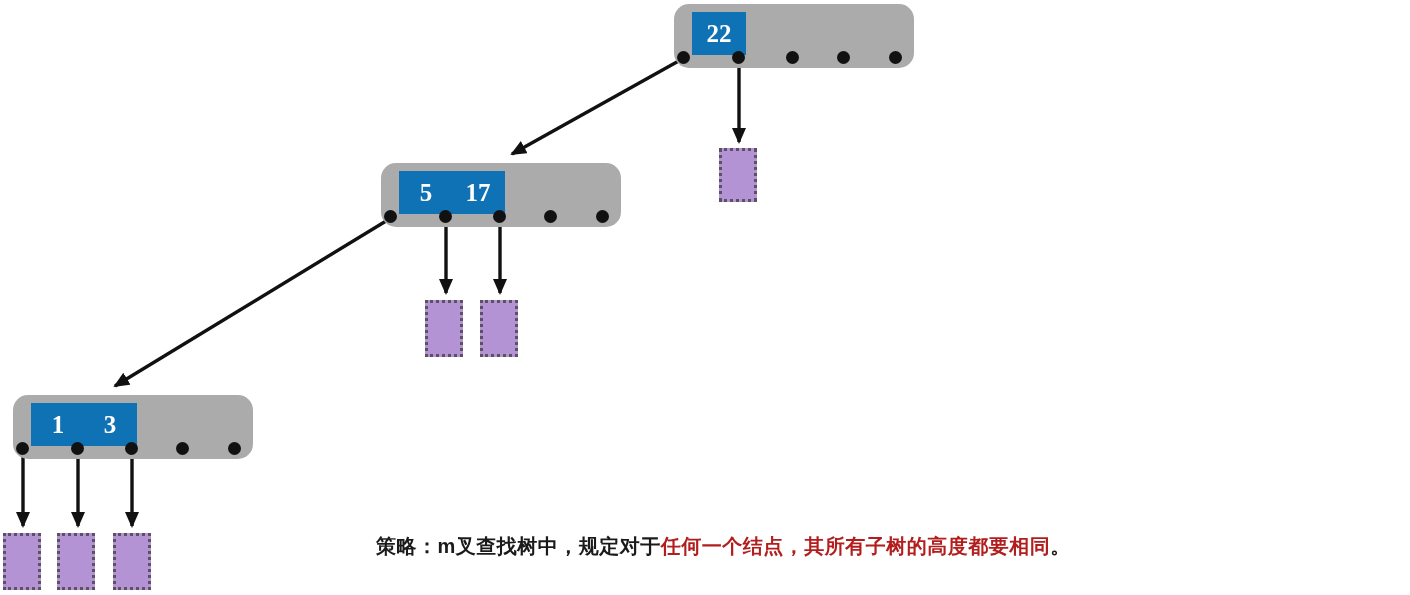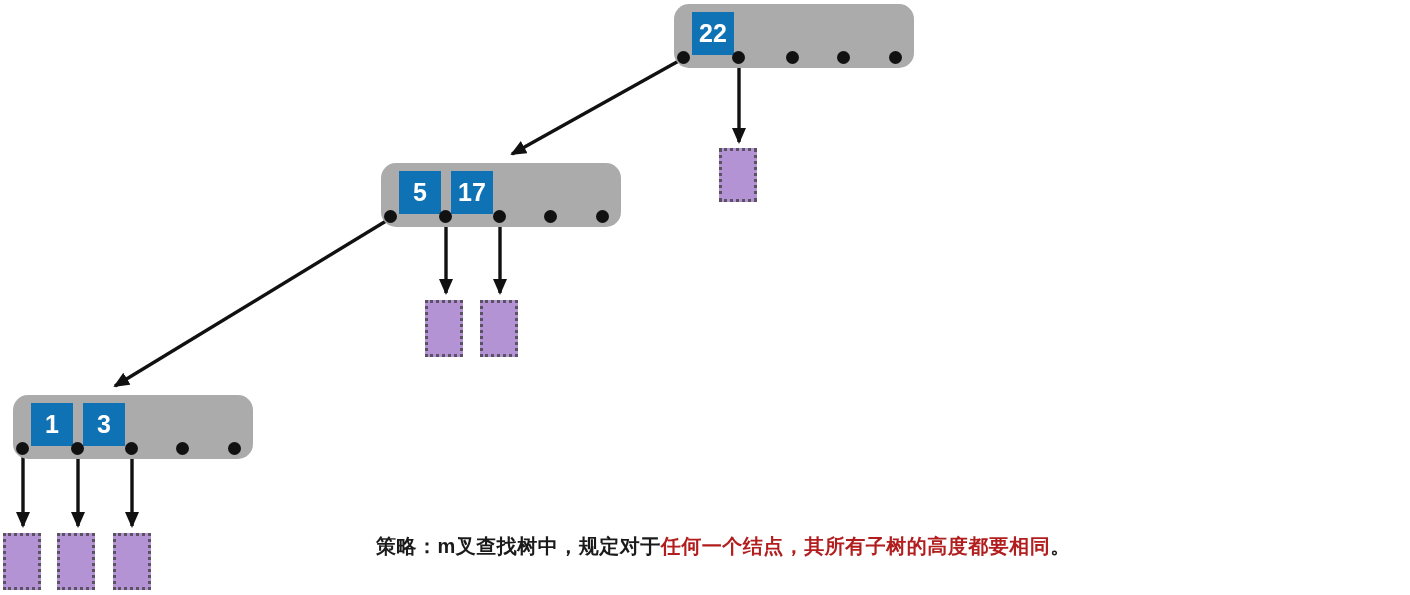--- a/index.html
+++ b/index.html
@@ -20,30 +20,31 @@
   .tree-node {
     position: absolute;
     width: 240px;
     height: 64px;
     background: var(--node-fill, #ABABAB);
     border-radius: 15px;
   }
   .tree-node .key-cell {
     position: absolute;
     top: 8px;
-    width: 42px;
+    width: 54px;
     height: 43px;
     background: var(--key-fill, #0F72B5);
     color: var(--key-text, #FFFFFF);
     font-size: 25px;
     font-weight: bold;
     display: flex;
     align-items: center;
     justify-content: center;
     line-height: 1;
+    font-family: Liberation Serif, serif;
   }
   .key-slot-0 { left: 18px; }
   .key-slot-1 { left: 70px; }
   .tree-node .pointer-dot {
     position: absolute;
     width: 13px;
     height: 13px;
     border-radius: 50%;
     background: var(--arrow, #111111);
     bottom: 4px;

